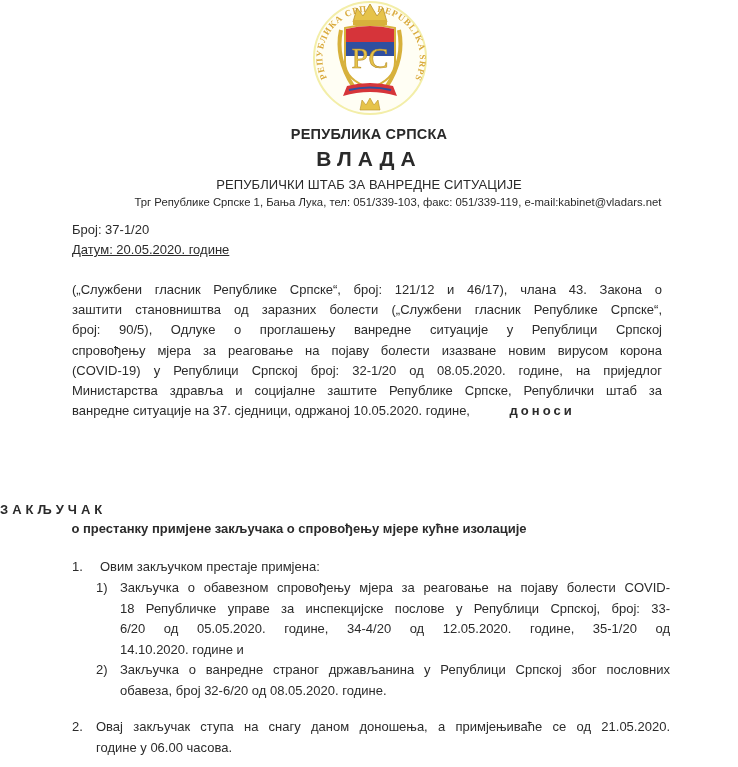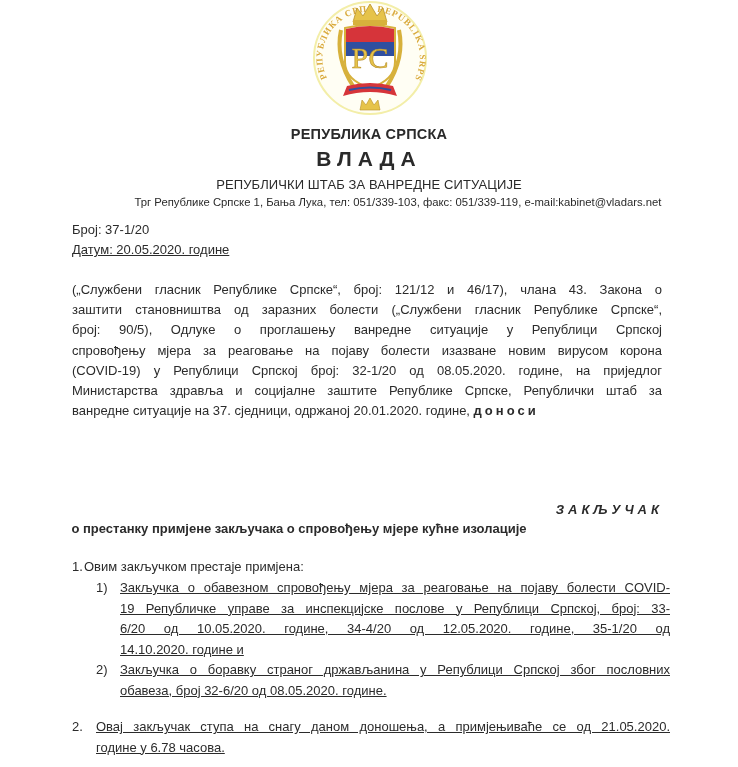--- a/index.html
+++ b/index.html
@@ -16,27 +16,27 @@
     .h-stab { top: 177px; font-size: 13px; letter-spacing: 0.1px; }
     .h-addr { top: 196px; font-size: 11.3px; left: 48px; width: 700px; }
     .meta { position: absolute; left: 72px; font-size: 13px; text-align: center; }
     .m1 { top: 222px; } .m2 { top: 242px; text-decoration: underline; }
     .body-p {
       position: absolute; left: 72px; top: 280px; width: 590px;
       font-size: 13px; line-height: 20.2px; text-align: justify;
     }
     .body-p .line { display: block; text-align: justify; text-align-last: justify; height: 20.2px; white-space: nowrap; }
     .body-p .line.last { text-align-last: left; }
-    .donosi { font-weight: bold; letter-spacing: 3px; }
-    .zk-title { position: absolute; top: 502px; left: 0; width: 663px; text-align: right; font-size: 13px; font-weight: bold; letter-spacing: 4px; font-style: italic; }
+    .donosi { font-weight: bold; letter-spacing: 3px; margin-left: 36px; }
+    .zk-title { position: absolute; top: 502px; left: 0; width: 663px; text-align: left; font-size: 13px; font-weight: bold; letter-spacing: 4px; }
     .zk-sub { position: absolute; top: 521px; left: 0; width: 598px; text-align: center; font-size: 13px; font-weight: bold; }
     .item { position: absolute; font-size: 13px; line-height: 20.5px; }
     .num { position: absolute; }
     .txt { position: absolute; }
-    .jl { display: block; white-space: nowrap; text-align: justify; text-align-last: justify; height: 20.5px; text-decoration: underline; }
+    .jl { display: block; white-space: nowrap; text-align: justify; text-align-last: justify; height: 20.5px; }
     .jl.last { text-align-last: left; }
   </style>
 </head>
 <body>
 
 <div class="page">
 
   <svg class="seal" viewBox="0 0 130 118">
     <defs>
       <path id="arcL" d="M 22 78 A 46 46 0 0 1 60 12"></path>
@@ -76,50 +76,50 @@
   <div class="meta m1">Број: 37-1/20</div>
   <div class="meta m2">Датум: 20.05.2020. године</div>
 
   <div class="body-p">
     <span class="line">(„Службени гласник Републике Српске“, број: 121/12 и 46/17), члана 43. Закона о</span>
     <span class="line">заштити становништва од заразних болести („Службени гласник Републике Српске“,</span>
     <span class="line">број: 90/5), Одлуке о проглашењу ванредне ситуације у Републици Српској</span>
     <span class="line">спровођењу мјера за реаговање на појаву болести изазване новим вирусом корона</span>
     <span class="line">(COVID-19) у Републици Српској број: 32-1/20 од 08.05.2020. године, на приједлог</span>
     <span class="line">Министарства здравља и социјалне заштите Републике Српске, Републички штаб за</span>
-    <span class="line last"><span>ванредне ситуације на 37. сједници, одржаној 20.01.2020. године, </span><span class="donosi">доноси</span></span>
+    <span class="line last"><span>ванредне ситуације на 37. сједници, одржаној 10.05.2020. године, </span><span class="donosi">доноси</span></span>
   </div>
 
   <div class="zk-title">ЗАКЉУЧАК</div>
   <div class="zk-sub">о престанку примјене закључака о спровођењу мјере кућне изолације</div>
 
   <div class="item" style="left:72px; top:557px;">
     <span class="num" style="left:0;">1.</span>
-    <span class="txt" style="left:12px; white-space:nowrap;">Овим закључком престаје примјена:</span>
+    <span class="txt" style="left:28px; white-space:nowrap;">Овим закључком престаје примјена:</span>
   </div>
 
   <div class="item" style="left:96px; top:578px;">
     <span class="num" style="left:0;">1)</span>
     <div class="txt" style="left:24px; width:550px;">
       <span class="jl">Закључка о обавезном спровођењу мјера за реаговање на појаву болести COVID-</span>
-      <span class="jl">19 Републичке управе за инспекцијске послове у Републици Српској, број: 33-</span>
-      <span class="jl">6/20 од 10.05.2020. године, 34-4/20 од 12.05.2020. године,  35-1/20 од</span>
+      <span class="jl">18 Републичке управе за инспекцијске послове у Републици Српској, број: 33-</span>
+      <span class="jl">6/20 од 05.05.2020. године, 34-4/20 од 12.05.2020. године,  35-1/20 од</span>
       <span class="jl last">14.10.2020. године и</span>
     </div>
   </div>
 
   <div class="item" style="left:96px; top:660px;">
     <span class="num" style="left:0;">2)</span>
     <div class="txt" style="left:24px; width:550px;">
-      <span class="jl">Закључка о боравку страног држављанина у Републици Српској због пословних</span>
+      <span class="jl">Закључка о ванредне страног држављанина у Републици Српској због пословних</span>
       <span class="jl last">обавеза, број 32-6/20 од 08.05.2020. године.</span>
     </div>
   </div>
 
   <div class="item" style="left:72px; top:717px;">
     <span class="num" style="left:0;">2.</span>
     <div class="txt" style="left:24px; width:574px;">
       <span class="jl">Овај закључак ступа на снагу даном доношења, а примјењиваће се од 21.05.2020.</span>
-      <span class="jl last">године у 6.78 часова.</span>
+      <span class="jl last">године у 06.00 часова.</span>
     </div>
   </div>
 
 </div>
 
 </body></html>

